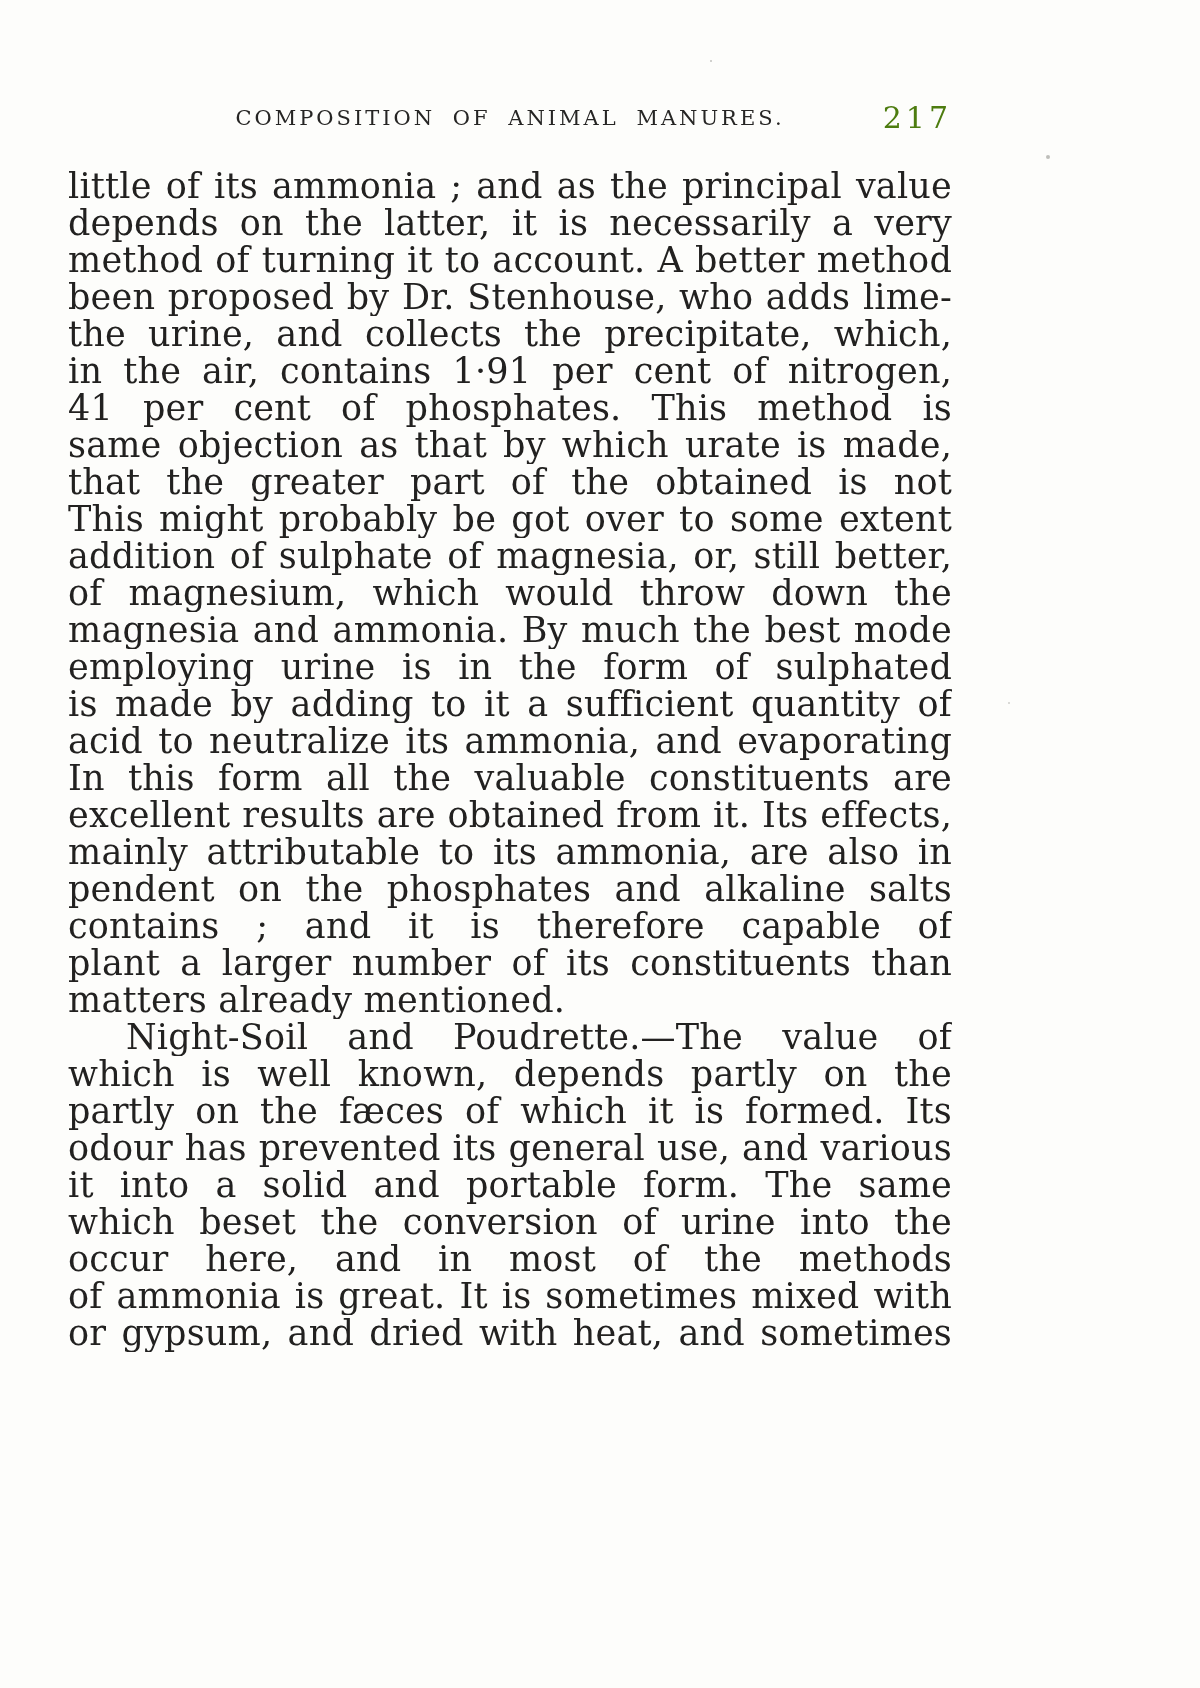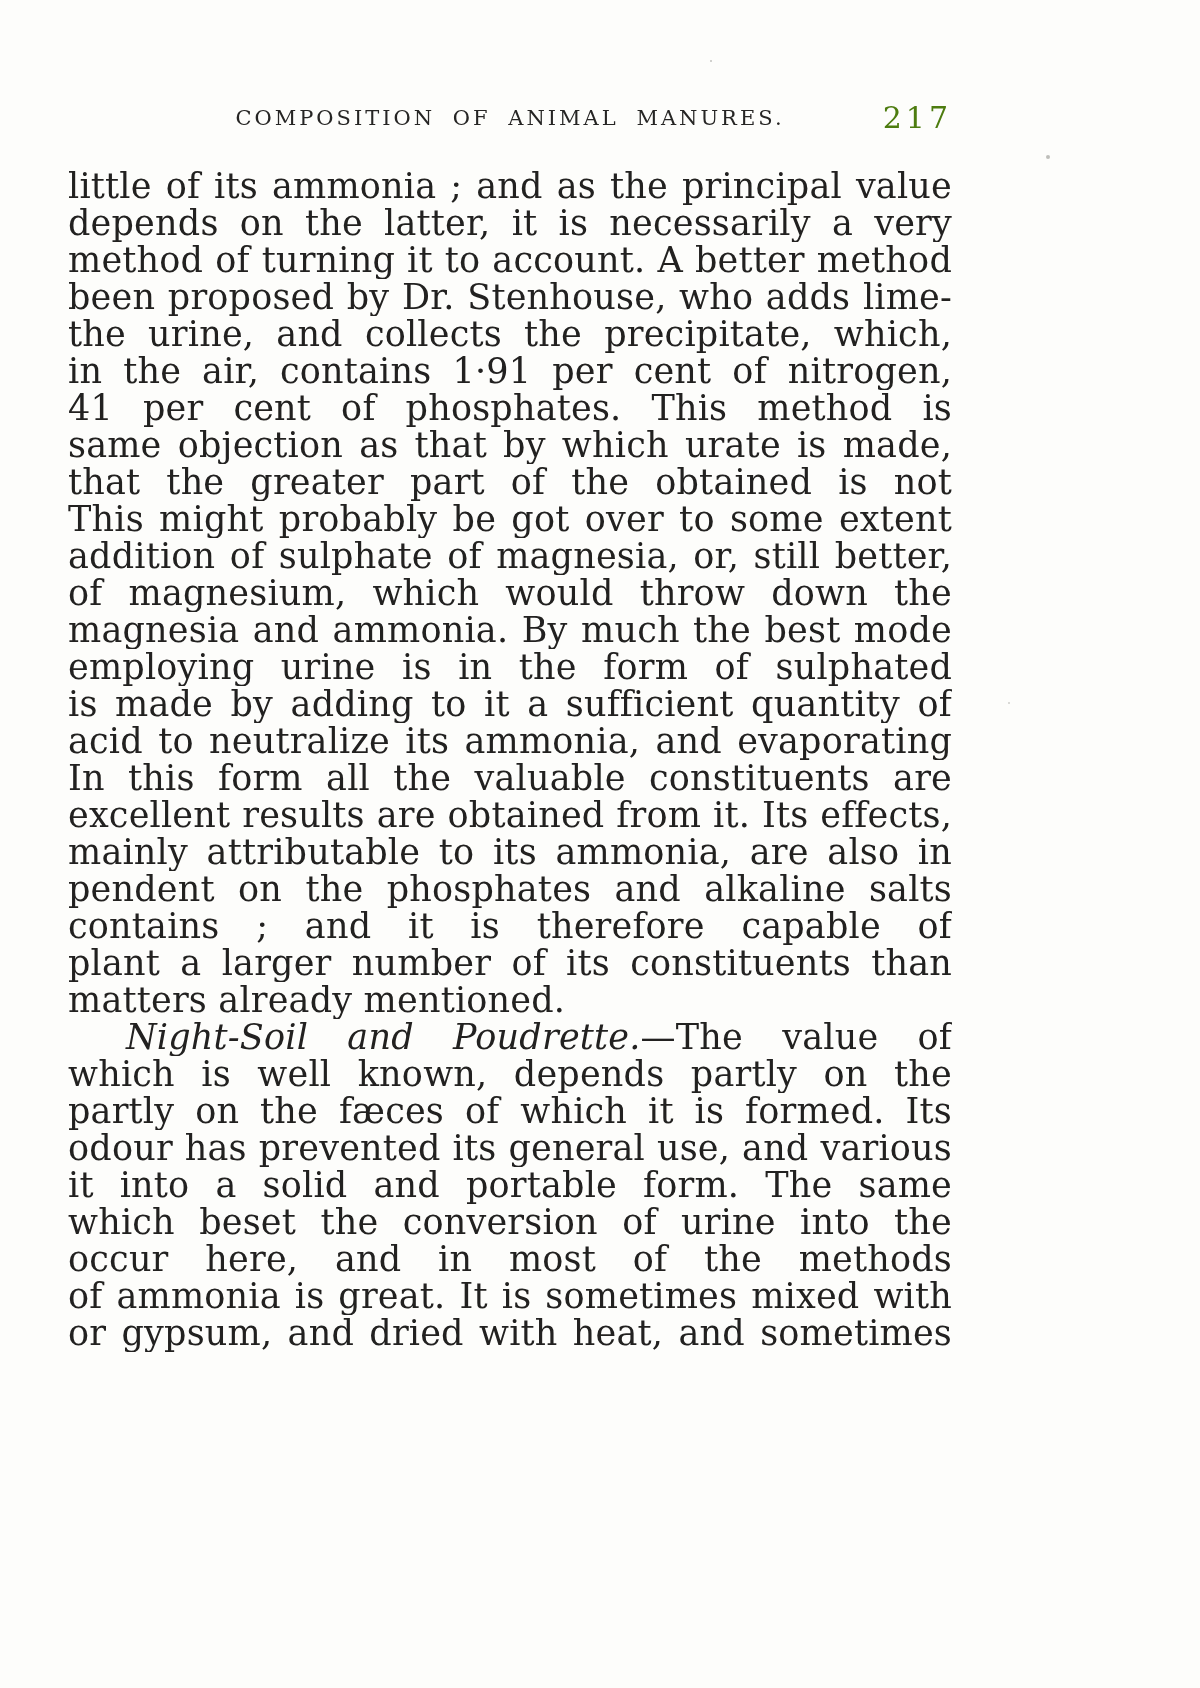--- a/index.html
+++ b/index.html
@@ -56,21 +56,20 @@
     overflow: hidden;
   }
   .para1 .line:last-child {
     text-align-last: left;
     -moz-text-align-last: left;
   }
   .lead {
     text-indent: 58px;
   }
   .italic {
-    font-style: italic;
     margin-top: 36px;
   }
   .speck {
     position: absolute;
     border-radius: 50%;
     background: #8a8a85;
   }
   .speck-1 { left: 1046px; top: 155px; width: 4px; height: 4px; opacity: .55; }
   .speck-2 { left: 710px;  top: 60px;  width: 2px; height: 2px; opacity: .5; }
   .speck-3 { left: 1008px; top: 702px; width: 2px; height: 2px; opacity: .4; }

